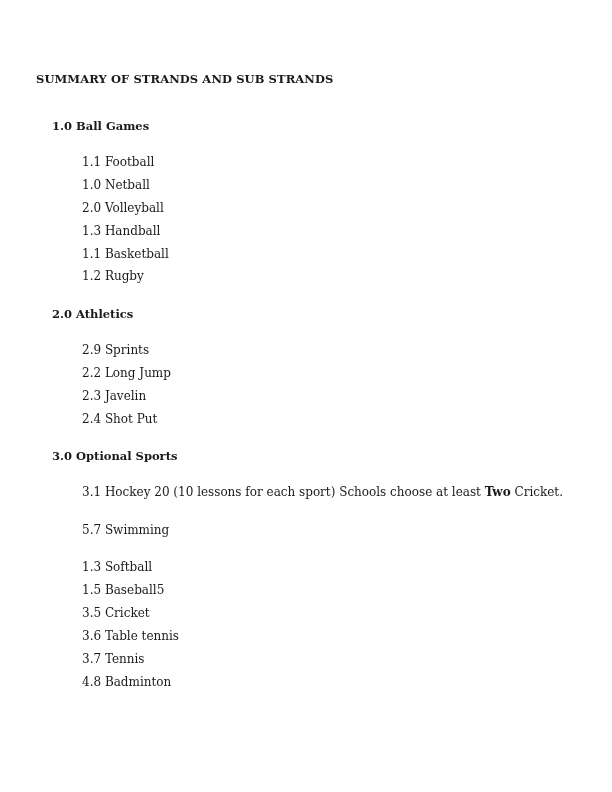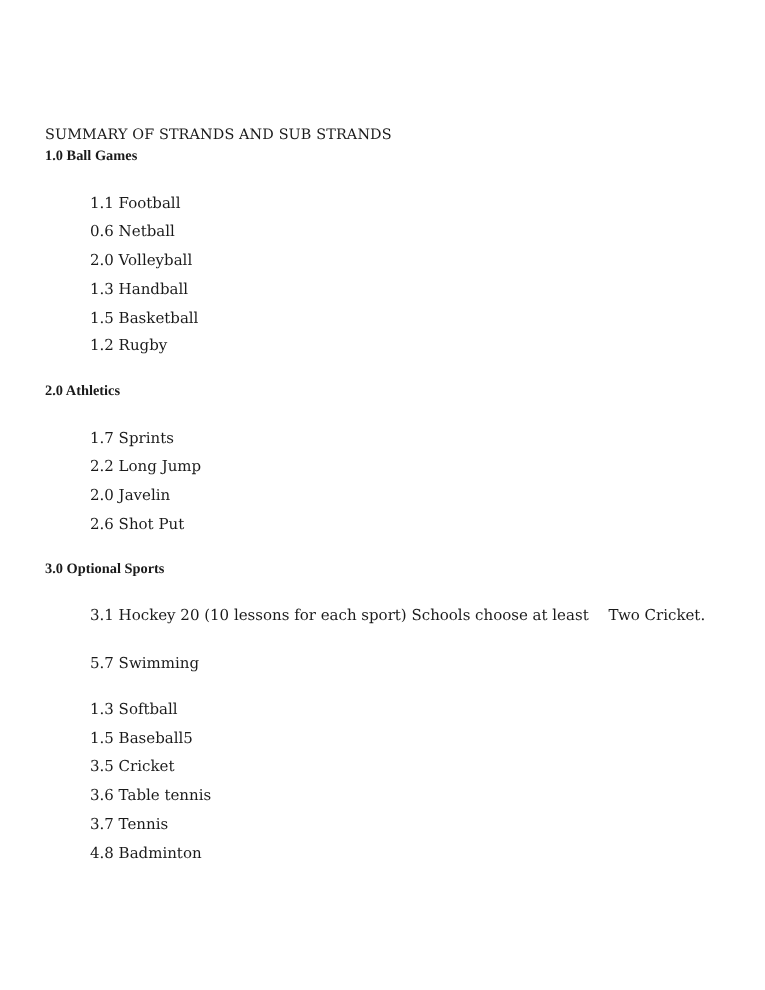--- a/index.html
+++ b/index.html
@@ -1,42 +1,42 @@
 <!DOCTYPE html>
 <html><head>
   <meta charset="utf-8">
   <style>
     html, body { margin: 0; padding: 0; background: #ffffff; }
     body { width: 612px; height: 792px; position: relative; overflow: hidden;
       font-family: "DejaVu Serif", "Liberation Serif", serif; color: #1a1a1a; }
     .abs { position: absolute; white-space: nowrap; }
-    .title { left: 36px; top: 72px; font-size: 11.5px; font-weight: normal; letter-spacing: 0.1px; margin-top: 28px; }
-    .strand { left: 36px; font-size: 11.5px; font-weight: bold; font-family: Liberation Serif, serif; }
-    .sub { left: 72px; font-size: 12px; }
-    b { font-weight: normal; margin-left: 12px; }
+    .title { left: 36px; top: 72px; font-size: 11.5px; font-weight: bold; letter-spacing: 0.1px; }
+    .strand { left: 52px; font-size: 11.5px; font-weight: bold; }
+    .sub { left: 82px; font-size: 12px; }
+    b { font-weight: bold; }
   </style>
 </head>
 <body>
 
 <div>
   <div class="abs title">SUMMARY OF STRANDS AND SUB STRANDS</div>
 
   <div class="abs strand" style="top:119px">1.0 Ball Games</div>
   <div class="abs sub" style="top:155px">1.1 Football</div>
-  <div class="abs sub" style="top:178px">0.6 Netball</div>
+  <div class="abs sub" style="top:178px">1.0 Netball</div>
   <div class="abs sub" style="top:201px">2.0 Volleyball</div>
   <div class="abs sub" style="top:224px">1.3 Handball</div>
-  <div class="abs sub" style="top:247px">1.5 Basketball</div>
+  <div class="abs sub" style="top:247px">1.1 Basketball</div>
   <div class="abs sub" style="top:269px">1.2 Rugby</div>
 
   <div class="abs strand" style="top:307px">2.0 Athletics</div>
-  <div class="abs sub" style="top:343px">1.7 Sprints</div>
+  <div class="abs sub" style="top:343px">2.9 Sprints</div>
   <div class="abs sub" style="top:366px">2.2 Long Jump</div>
-  <div class="abs sub" style="top:389px">2.0 Javelin</div>
-  <div class="abs sub" style="top:412px">2.6 Shot Put</div>
+  <div class="abs sub" style="top:389px">2.3 Javelin</div>
+  <div class="abs sub" style="top:412px">2.4 Shot Put</div>
 
   <div class="abs strand" style="top:449px">3.0 Optional Sports</div>
   <div class="abs sub" style="top:485px">
     <span>3.1 Hockey 20 (10 lessons for each sport) Schools choose at least </span><b>Two</b><span> Cricket.</span>
   </div>
   <div class="abs sub" style="top:523px">5.7 Swimming</div>
   <div class="abs sub" style="top:560px">1.3 Softball</div>
   <div class="abs sub" style="top:583px">1.5 Baseball5</div>
   <div class="abs sub" style="top:606px">3.5 Cricket</div>
   <div class="abs sub" style="top:629px">3.6 Table tennis</div>

